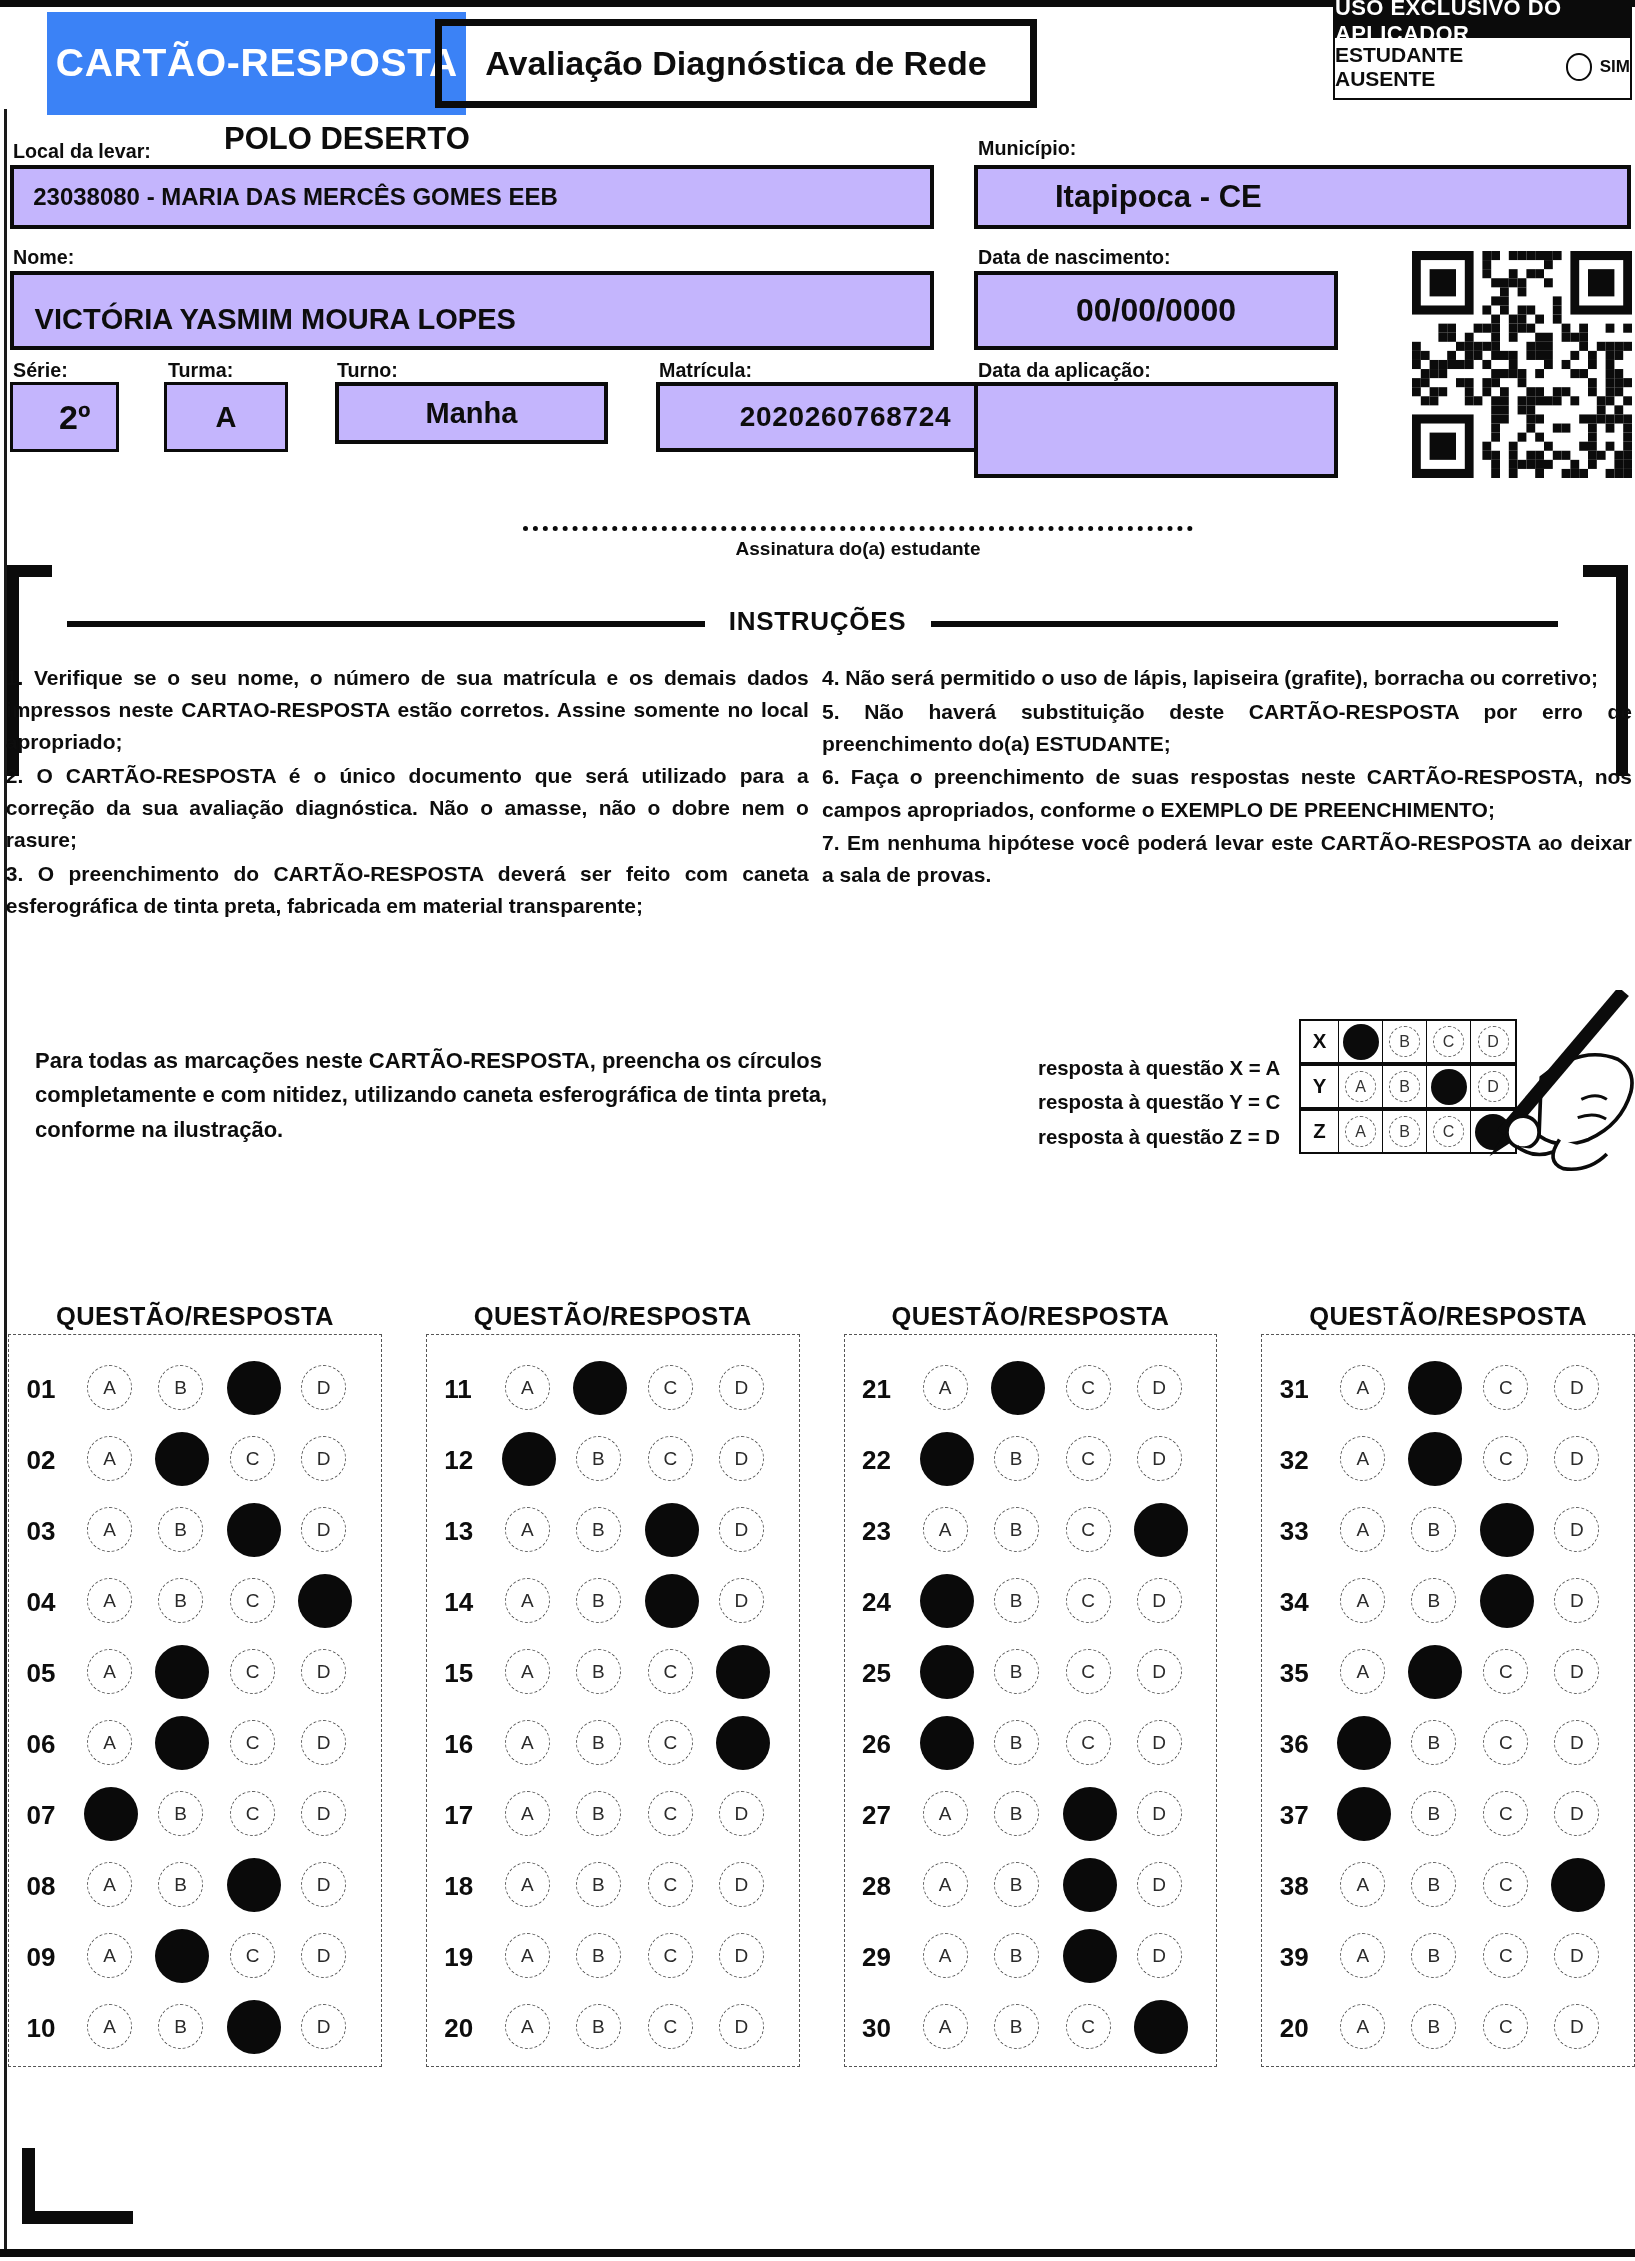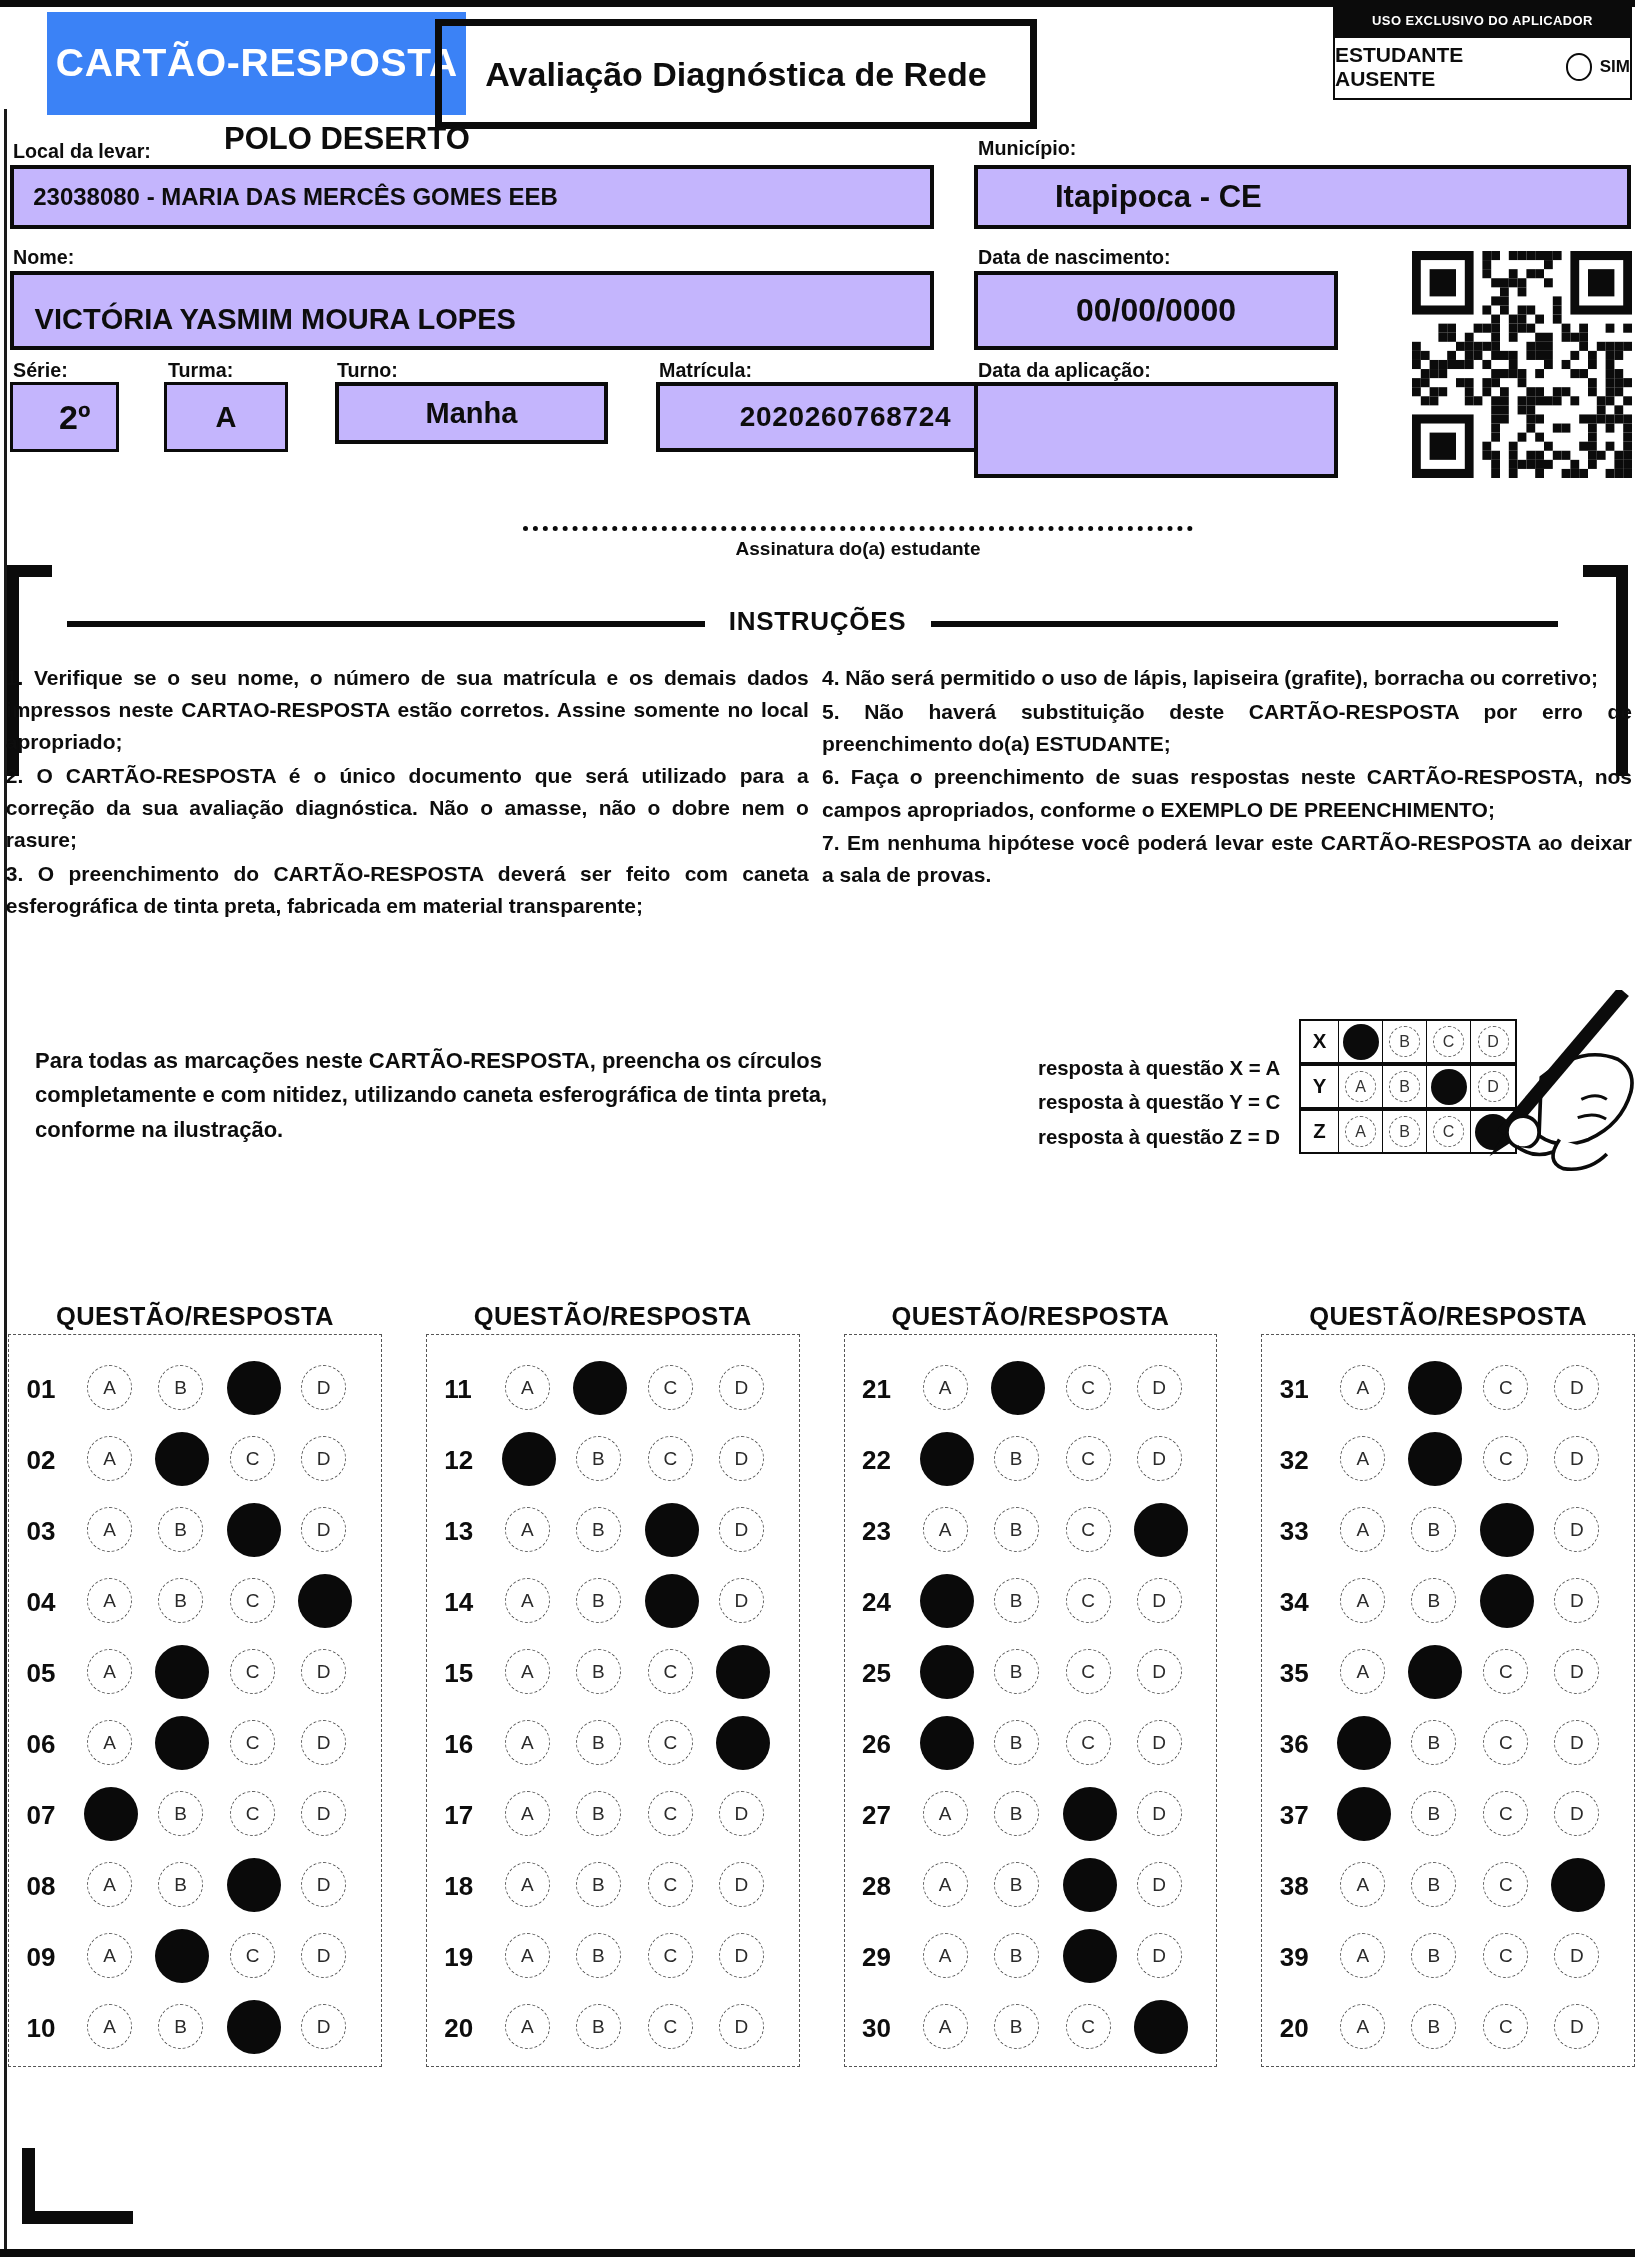--- a/index.html
+++ b/index.html
@@ -8,24 +8,24 @@
   #page { position:relative; width:1636px; height:2261px; background:#fff; margin:0 auto; overflow:hidden; }
 
   .abs { position:absolute; }
   .blackbox { background:#3b82f6; color:#fff; display:flex; align-items:center; justify-content:center;margin-left:40px; }
   .borderbox { background:#c4b5fd; border:4.4px solid #0b0b0b; }
 
   .topbar { left:0; top:0; width:1636px; height:6.6px; background:#0b0b0b; }
   .left-edge { left:4.4px; top:109px; width:2.9px; height:2142px; background:#1a1a1a; }
 
   .box-card { left:7.3px; top:11.7px; width:419px; height:103px; font-size:39px; font-weight:bold; letter-spacing:0.7px; }
-  .box-exam { left:435px; top:19px; width:602px; height:110px; border:7.3px solid #0b0b0b; display:flex; align-items:center; justify-content:center; font-size:34px; font-weight:bold; }
+  .box-exam { left:435px; top:19px; width:602px; height:89px; border:7.3px solid #0b0b0b; display:flex; align-items:center; justify-content:center; font-size:34px; font-weight:bold; }
   .box-grade { left:1044px; top:11.7px; width:275px; height:103px; font-size:48px; font-weight:bold; letter-spacing:1.5px; }
   .box-uso { left:1333px; top:1.5px; width:299px; height:98px; border:2.9px solid #0b0b0b; background:#fff; }
-  .uso-header { height:34px; background:#0b0b0b; color:#fff; display:flex; align-items:center; justify-content:center; font-size:13px; font-weight:bold; letter-spacing:0.4px; }
+  .uso-header { height:34px; background:#0b0b0b; color:#fff; display:flex; align-items:center; justify-content:center; font-size:22px; font-weight:bold; letter-spacing:0.4px; }
   .uso-body { height:58px; display:flex; align-items:center; justify-content:center; gap:7.3px; font-weight:bold; }
   .uso-absent { font-size:21px; }
   .uso-sim { font-size:17px; }
   .circle-outline { width:28px; height:28px; border:2.9px solid #0b0b0b; border-radius:50%; background:#fff; }
 
   .lbl { font-size:19.7px; font-weight:bold; }
   .bigval { font-weight:bold; }
 
   .school-box { left:10.2px; top:165px; width:924px; height:64px; display:flex; align-items:center; padding-left:19px; font-size:24px; font-weight:bold; }
   .municipio-box { left:974px; top:165px; width:657px; height:64px; display:flex; align-items:center; padding-left:77px; font-size:31px; font-weight:bold; }

